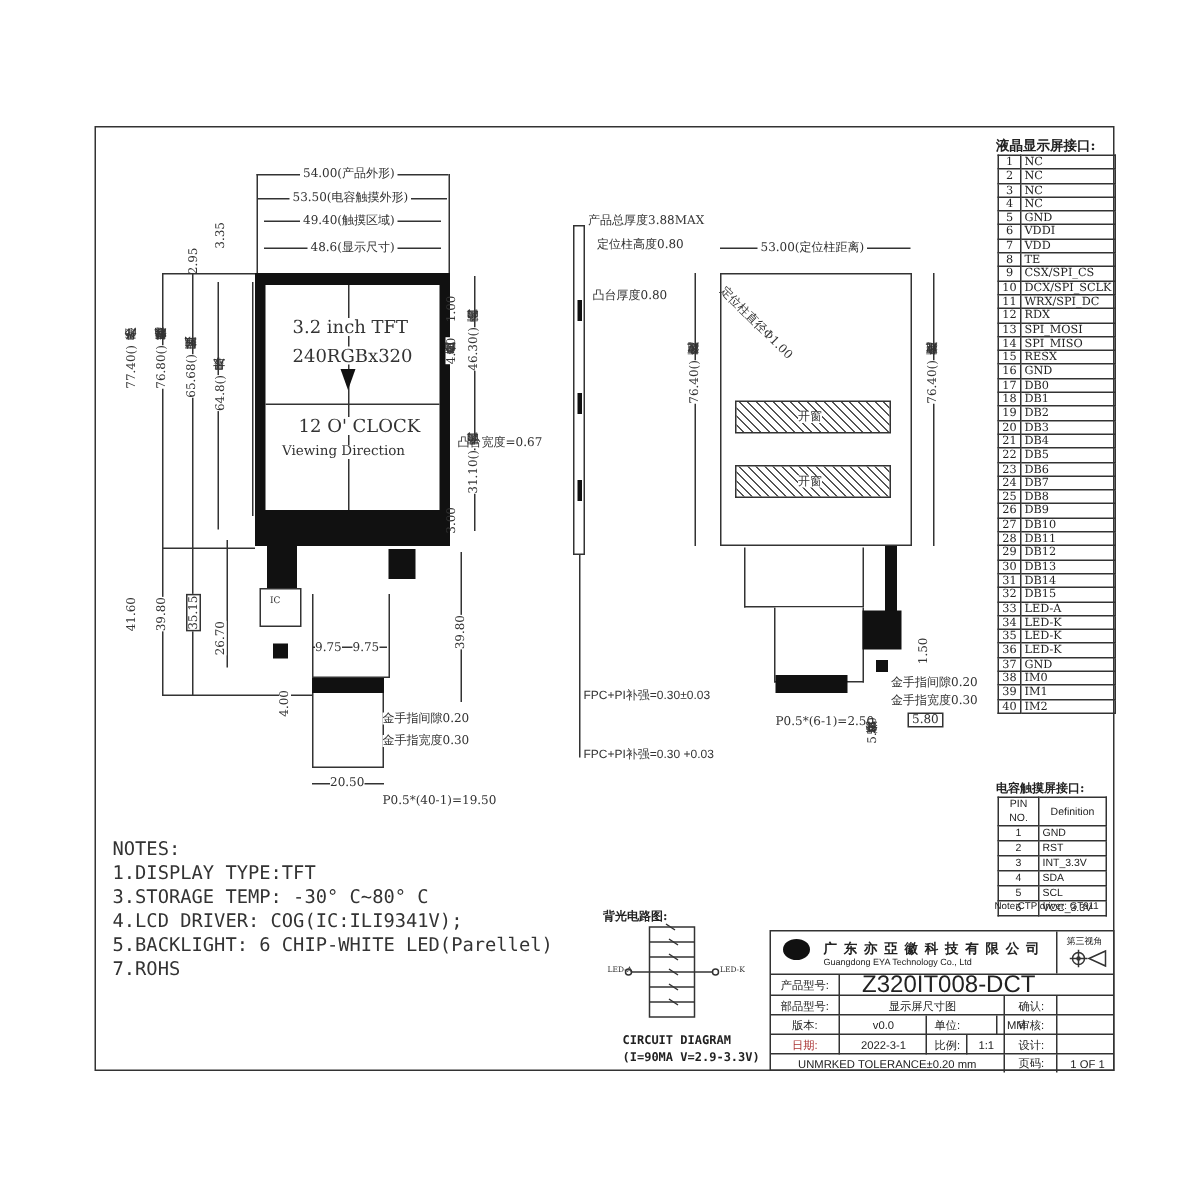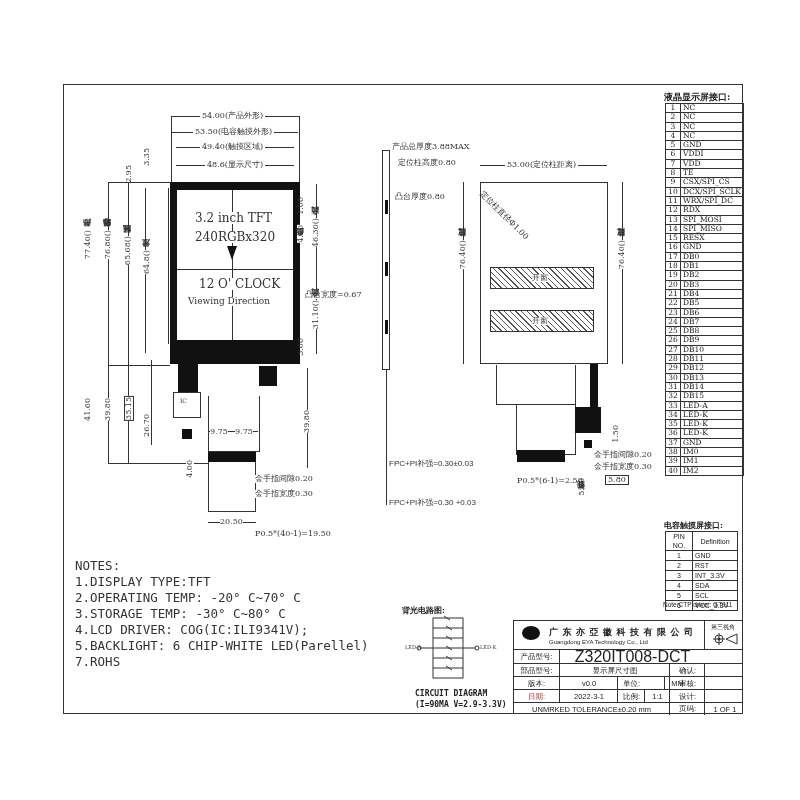--- a/index.html
+++ b/index.html
@@ -357,21 +357,20 @@
         <td class="n">6</td>
         <td class="d">VCC_3.3V</td>
       </tr>
     </tbody>
 </table>
 <div class="ctp-note">Note:CTP driver: GT911</div>
 
 <div class="notes">
   <div>NOTES:</div>
   <div>1.DISPLAY TYPE:TFT</div>
-  <div>2.OPERATING TEMP: -20° C~70° C</div>
   <div>3.STORAGE TEMP: -30° C~80° C</div>
   <div>4.LCD DRIVER: COG(IC:ILI9341V);</div>
   <div>5.BACKLIGHT: 6 CHIP-WHITE LED(Parellel)</div>
   <div>7.ROHS</div>
 </div>
 
 <div class="circ-title">背光电路图:</div>
 <div>
   <svg class="abs" style="left:398px;top:612px;" width="100" height="70">
     <rect x="35" y="6" width="30" height="60" fill="none" stroke="#333" stroke-width="1"></rect>

